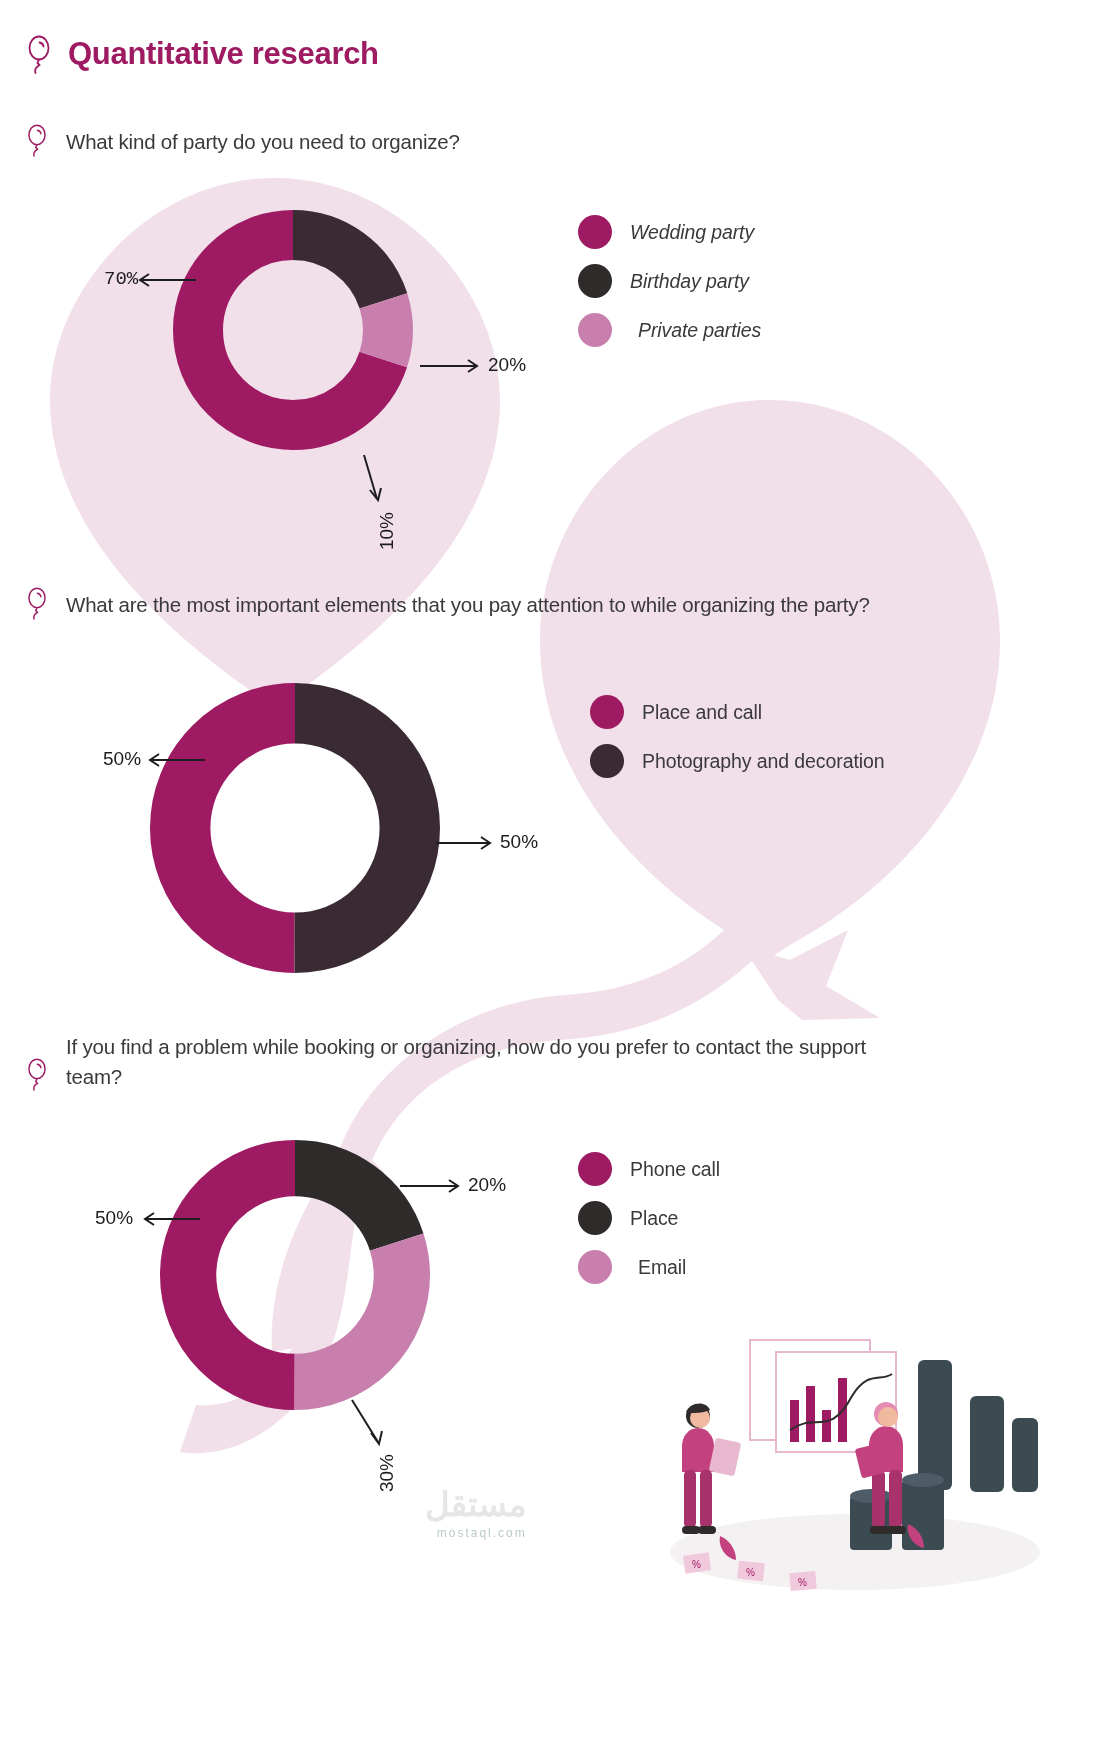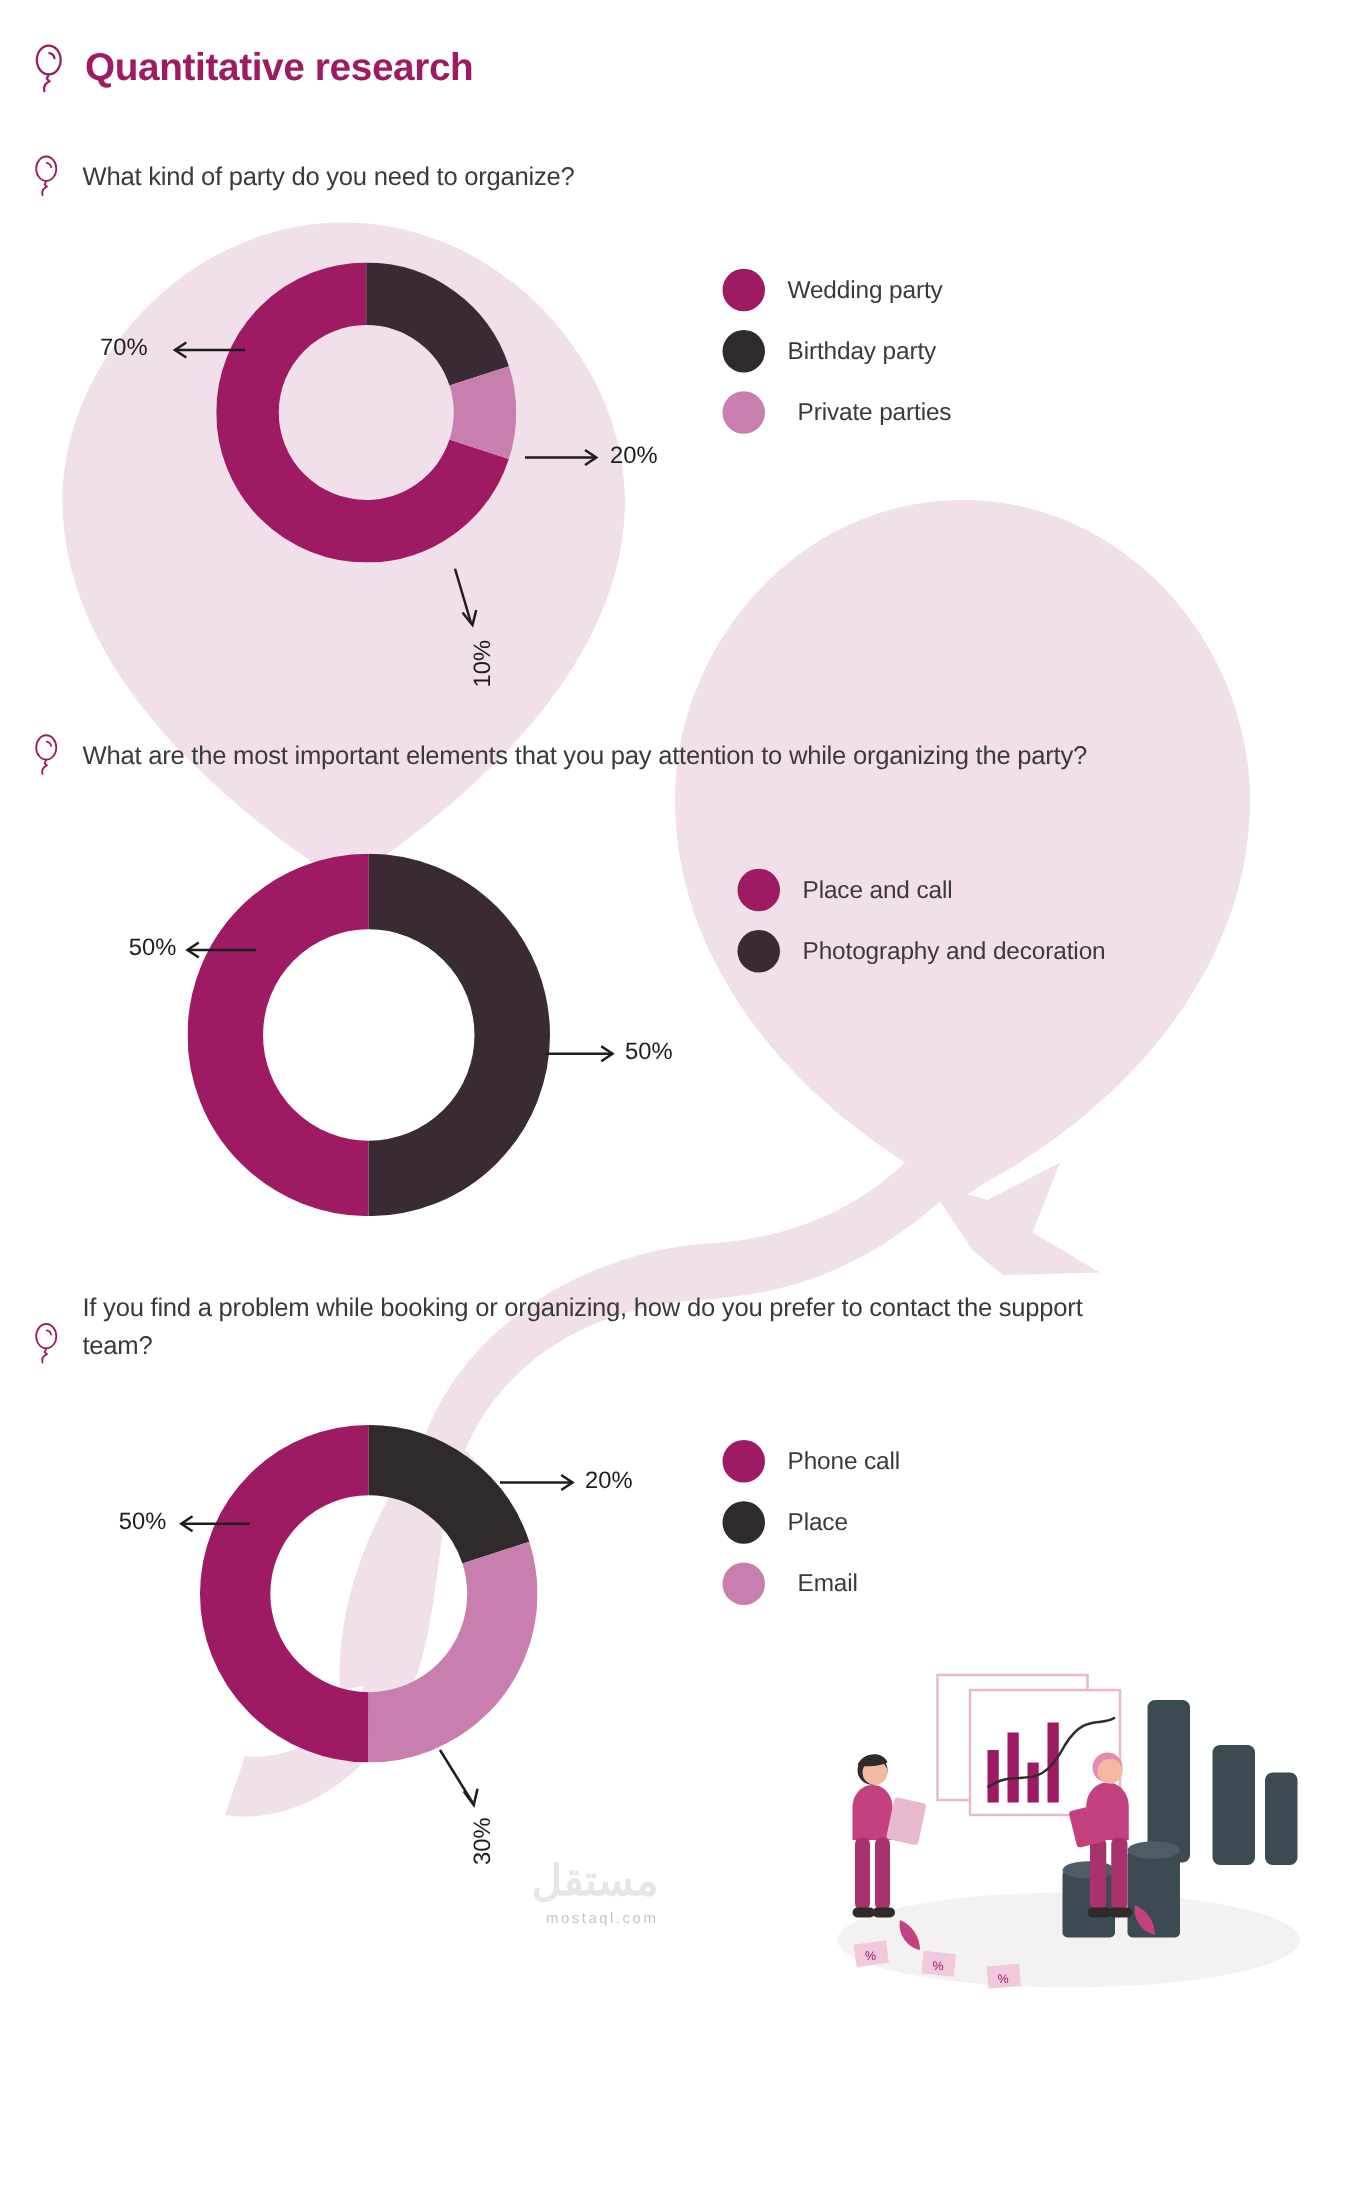--- a/index.html
+++ b/index.html
@@ -32,21 +32,21 @@
   .donut { position:absolute; }
   .d1 { left:173px; top:210px; }
   .d2 { left:150px; top:683px; }
   .d3 { left:160px; top:1140px; }
 
   
   .legend { position:absolute; }
   .legend-row { display:flex; align-items:center; gap:18px; margin-bottom:15px; }
   .swatch { width:34px; height:34px; border-radius:50%; flex:none; }
   .legend-label { font-size:19.5px; color:#3a3a3a; letter-spacing:-0.1px; white-space:nowrap; }
-  .lg1 { left:578px; top:215px; }
+  .lg1 { left:578px; top:215px;font-style:italic; }
   .lg2 { left:590px; top:695px; }
   .lg3 { left:578px; top:1152px; }
 
   
   .callout { position:absolute; font-size:19px; color:#1d1d1d; white-space:nowrap; }
   .rot { transform:rotate(-90deg); transform-origin:center center; }
 
   
   .watermark { position:absolute; left:425px; top:1484px; text-align:right; opacity:.30; }
   .wm-ar { font-size:34px; color:#b6aab0; font-weight:bold; letter-spacing:1px; }
@@ -129,21 +129,21 @@
           <path d="M154 1213 L 145 1219 L 154 1225"></path>
 
         <path d="M400 1186 L 458 1186"></path>
           <path d="M449 1180 L 458 1186 L 449 1192"></path>
 
         <path d="M352 1400 L 378 1442"></path>
           <path d="M371 1433 L 379 1444 L 382 1431"></path>
       </g>
     </svg>
 
-    <div class="callout" style="left:80px; top:268px;">70%</div>
+    <div class="callout" style="left:104px; top:268px;font-family:Liberation Mono, monospace;">70%</div>
     <div class="callout" style="left:488px; top:354px;">20%</div>
     <div class="callout rot" style="left:368px; top:520px;">10%</div>
 
     <div class="legend lg1">
       <div class="legend-row">
         <span class="swatch" style="background:#9E1A62"></span>
         <span class="legend-label">Wedding party</span>
       </div>
       <div class="legend-row">
         <span class="swatch" style="background:#2F2B2B"></span>

